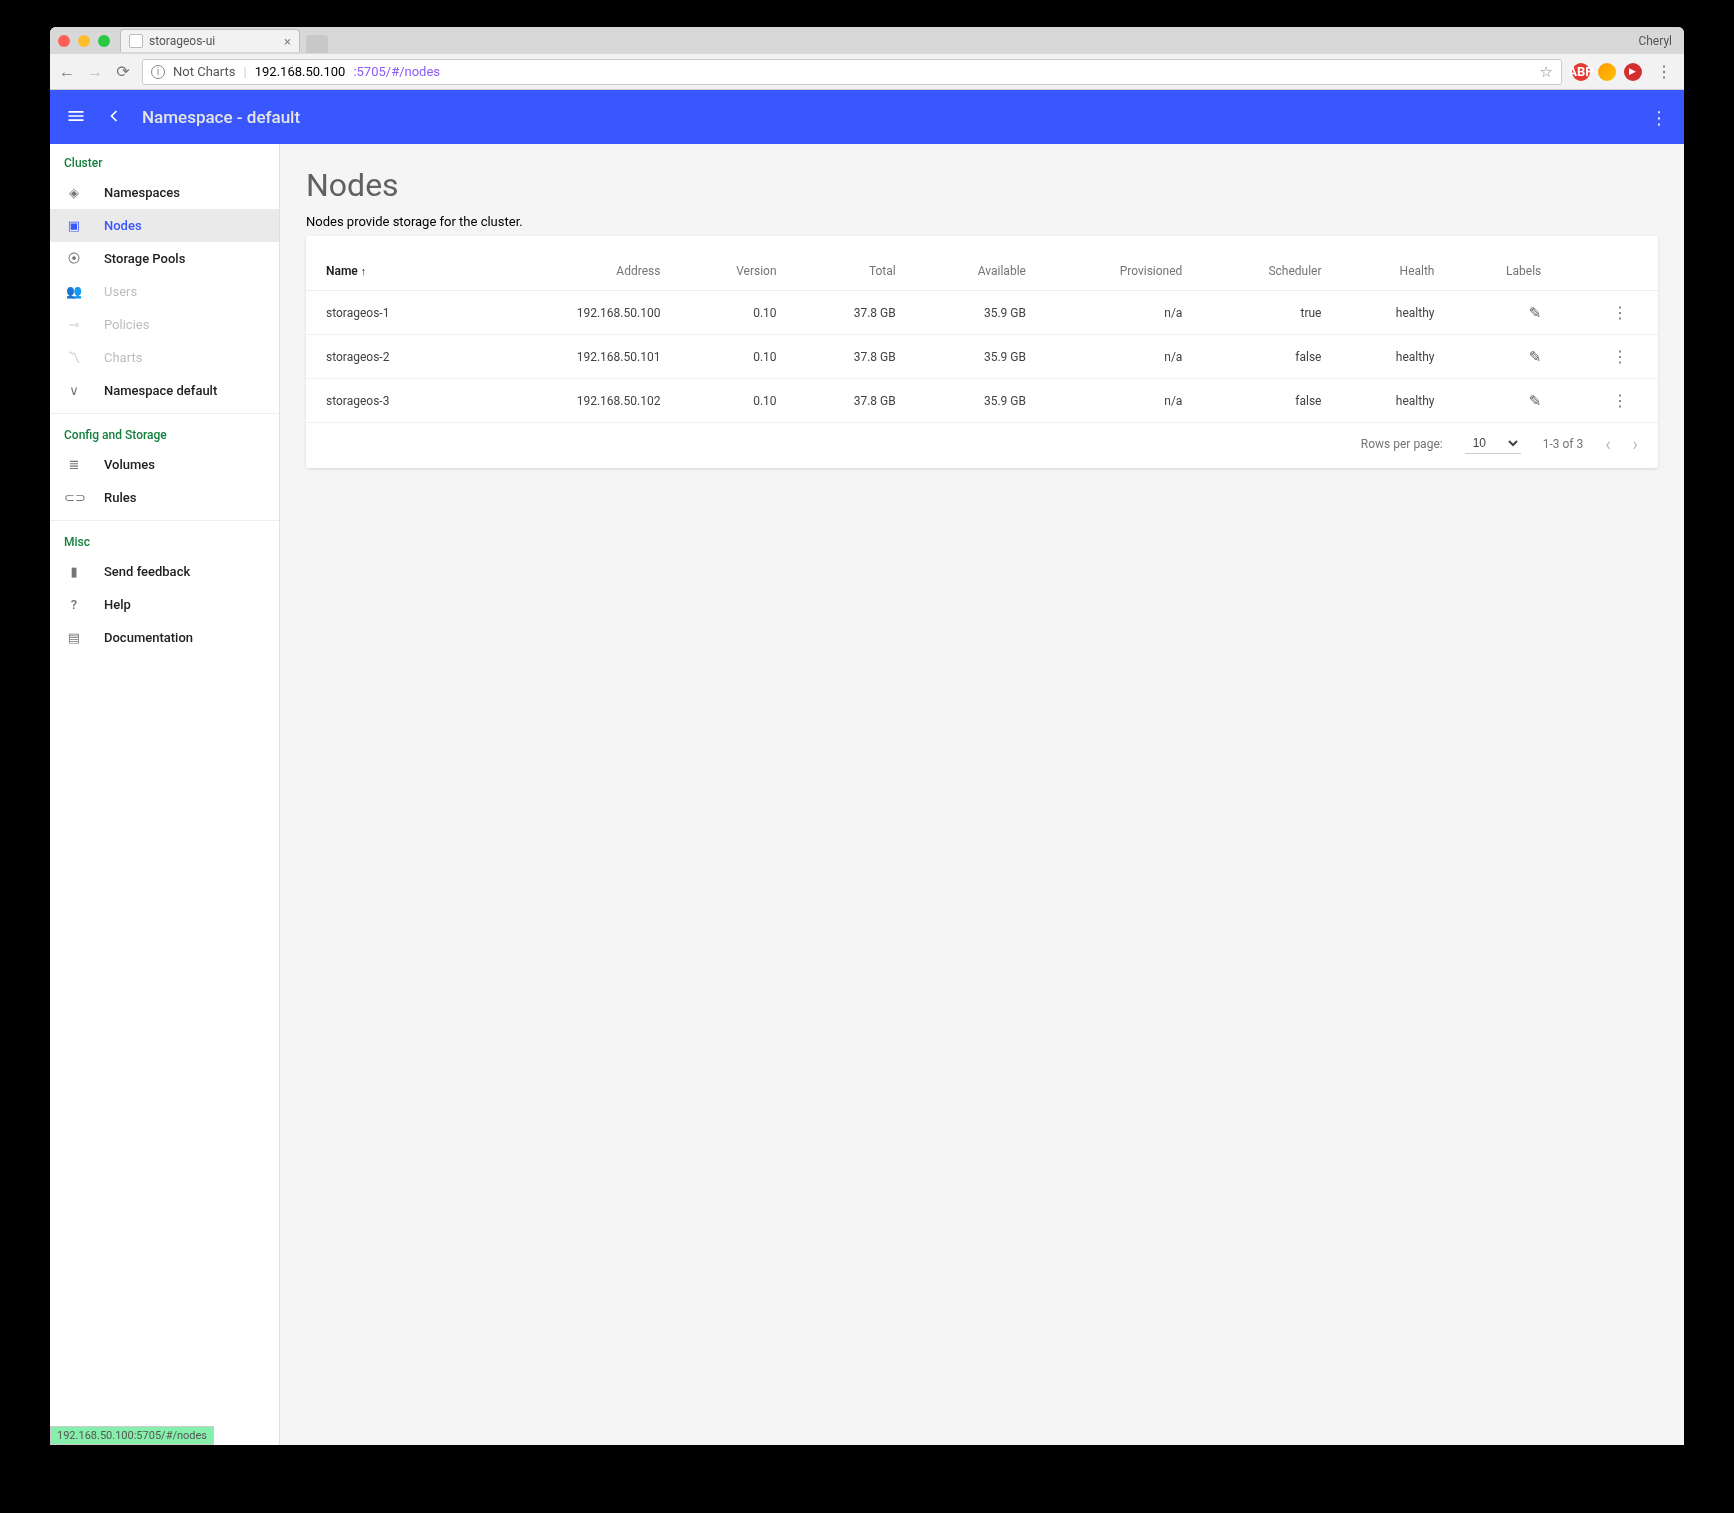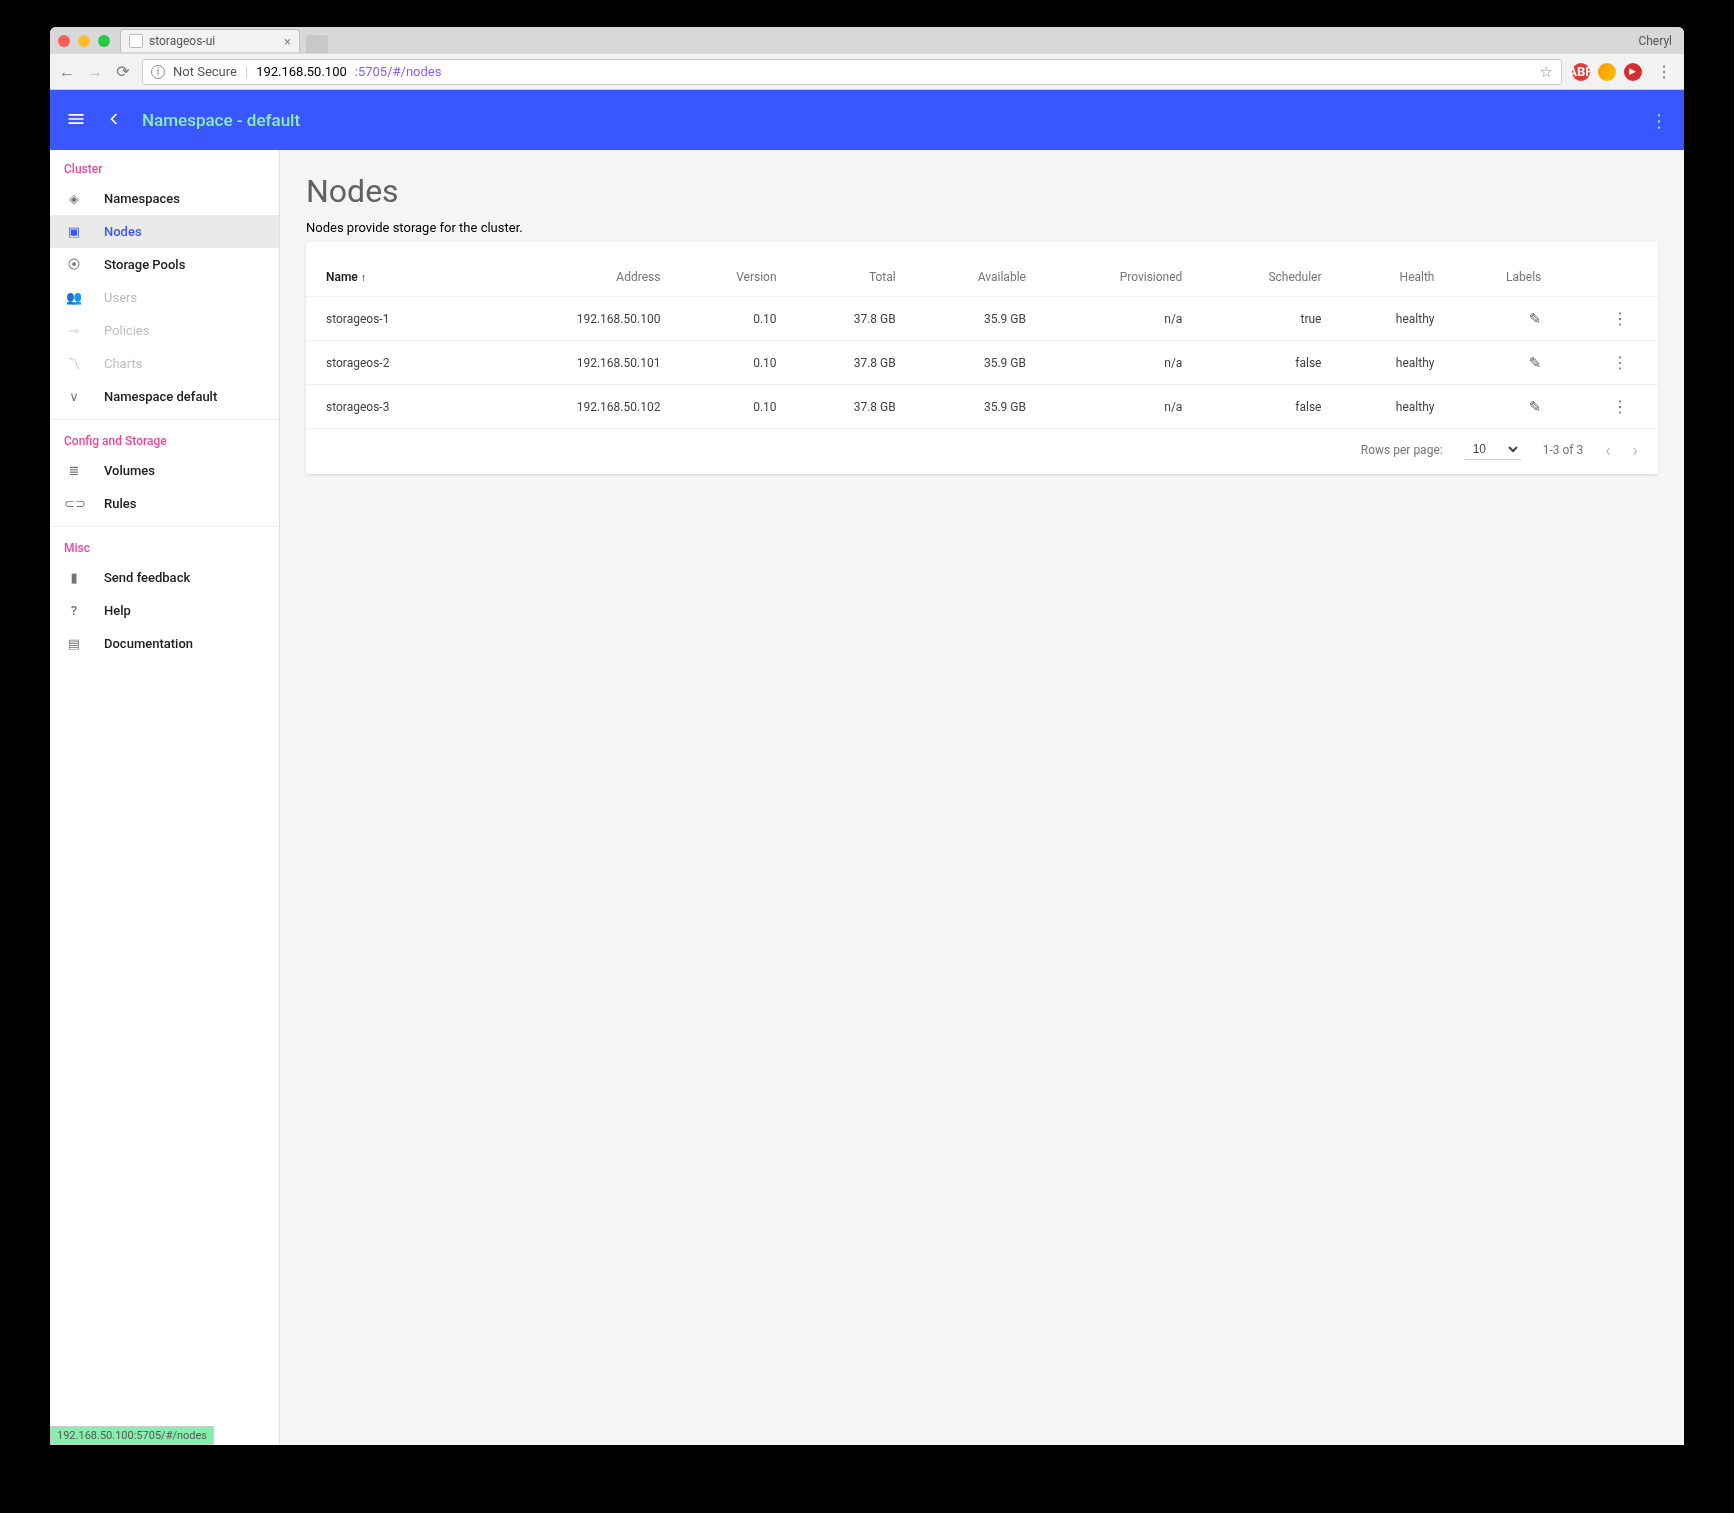--- a/index.html
+++ b/index.html
@@ -77,38 +77,38 @@
   .omni .star { margin-left:auto; color:#888; font-size:15px;}
   .ext { display:flex; gap:8px; align-items:center; }
   .ext .e { width:18px; height:18px; border-radius:50%; }
   .ext .abp { background:#e53935; color:#fff; font-size:13px; font-weight:bold; display:flex;align-items:center;justify-content:center;}
   .ext .m { background:linear-gradient(135deg,#ff9800,#ffc107); }
   .ext .o { background:#d32f2f; position:relative; }
   .ext .o::after { content:"▶"; color:#fff; font-size:9px; position:absolute; left:5px; top:3px;}
   .kebab { color:#666; font-size:16px; padding:0 4px;}
   
   .appbar {
-    height: 60px;
+    height: 54px;
     background: #3a57ff;
-    color: #86efac;
+    color: #e5e5e5;
     display:flex;
     align-items:center;
     padding: 0 16px;
     gap: 18px;
   }
   .appbar .menu-icn, .appbar .back-icn, .appbar .more-icn { cursor:pointer; }
   .appbar .title { font-size:17px; font-weight:500; }
   .appbar .more-icn { margin-left:auto; font-size:18px;}
   
   .workspace { flex:1; display:flex; overflow:hidden; position:relative; }
   .sidebar {
     width: 230px; background:#fff; border-right:1px solid #e0e0e0;
     overflow-y:auto; font-size:13px;
   }
-  .side-sec-title { padding:12px 14px 6px; font-size:12px; color:#ec4899; font-weight:500;}
+  .side-sec-title { padding:12px 14px 6px; font-size:12px; color:#15803d; font-weight:500;}
   .side-item {
     display:flex; align-items:center; gap:20px; padding:9px 14px; cursor:pointer;
     color:#212121; font-weight:500;
   }
   .side-item.muted { color:#bdbdbd; font-weight:400;}
   .side-item.active { background:#eaeaea; color:#3a57ff; }
   .side-item.active .sicn { color:#3a57ff; }
   .side-item .sicn { width:20px; text-align:center; color:#757575; }
   .side-item.muted .sicn { color:#cfcfcf;}
   .side-div { border-top:1px solid #eee; margin:6px 0 2px;}
@@ -174,21 +174,21 @@
     <div class="newtab"></div>
     <span class="profile-name">Cheryl</span>
   </div>
 
   <div class="urlbar">
     <span class="nav-icn">←</span>
     <span class="nav-icn dis">→</span>
     <span class="nav-icn">⟳</span>
     <div class="omni">
       <span class="info">i</span>
-      <span>Not Secure</span>
+      <span>Not Charts</span>
       <span style="color:#ccc">|</span>
       <span class="host">192.168.50.100</span>
         <span class="rest">:5705/#/nodes</span>
       <span class="star">☆</span>
     </div>
     <div class="ext">
       <div class="e abp">ABP</div>
       <div class="e m"></div>
       <div class="e o"></div>
     </div>

